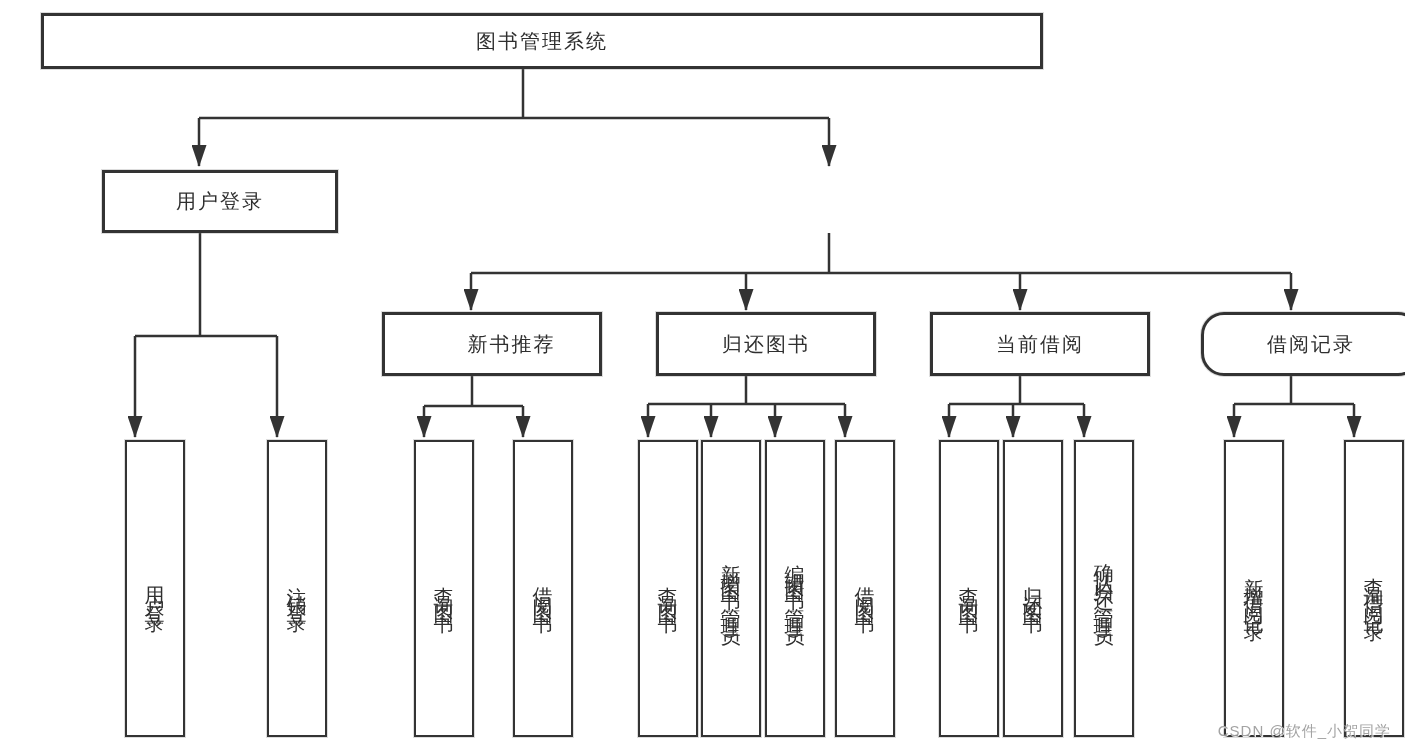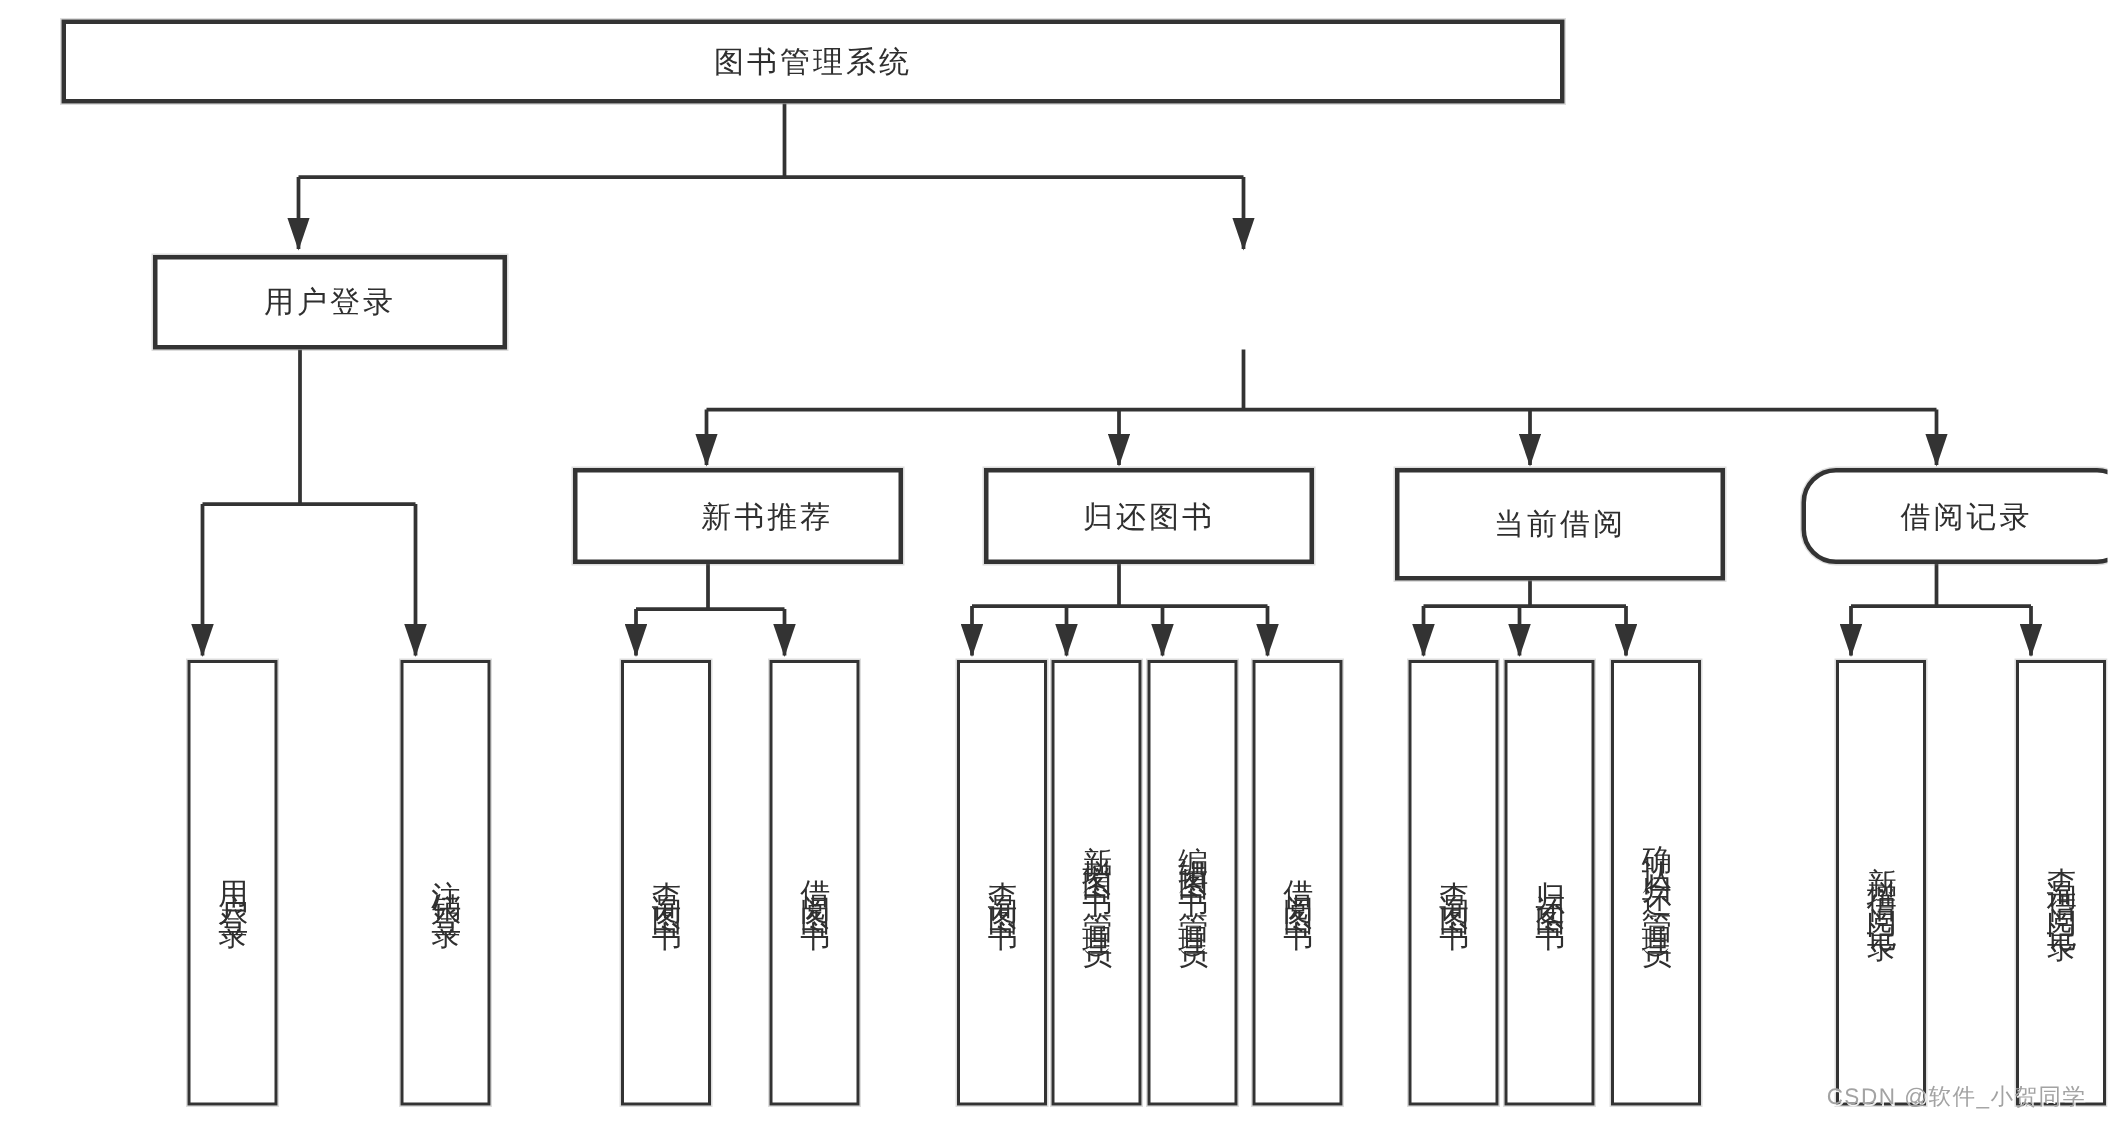--- a/index.html
+++ b/index.html
@@ -115,21 +115,21 @@
       <path d="M1354 404 V437" marker-end="url(#arrow)"></path>
     </g>
   </svg>
 
   <div class="box" style="left:21px; top:13px; width:1002px; height:56px;">图书管理系统</div>
 
   <div class="box" style="left:82px; top:170px; width:236px; height:63px;">用户登录</div>
 
   <div class="box" style="left:362px; top:312px; width:220px; height:64px;padding-left:39px;">新书推荐</div>
   <div class="box" style="left:636px; top:312px; width:220px; height:64px;">归还图书</div>
-  <div class="box" style="left:910px; top:312px; width:220px; height:75px;">当前借阅</div>
+  <div class="box" style="left:910px; top:312px; width:220px; height:64px;">当前借阅</div>
   <div class="box" style="left:1181px; top:312px; width:220px; height:64px;border-radius:23px;">借阅记录</div>
 
   <div class="box leaf" style="left:105px; top:440px; width:60px; height:297px;">用户登录</div>
   <div class="box leaf" style="left:247px; top:440px; width:60px; height:297px;">注销登录</div>
 
   <div class="box leaf" style="left:394px; top:440px; width:60px; height:297px;">查询图书</div>
   <div class="box leaf" style="left:493px; top:440px; width:60px; height:297px;">借阅图书</div>
 
   <div class="box leaf" style="left:618px; top:440px; width:60px; height:297px;">查询图书</div>
   <div class="box leaf" style="left:681px; top:440px; width:60px; height:297px;">新增图书（管理员）</div>

